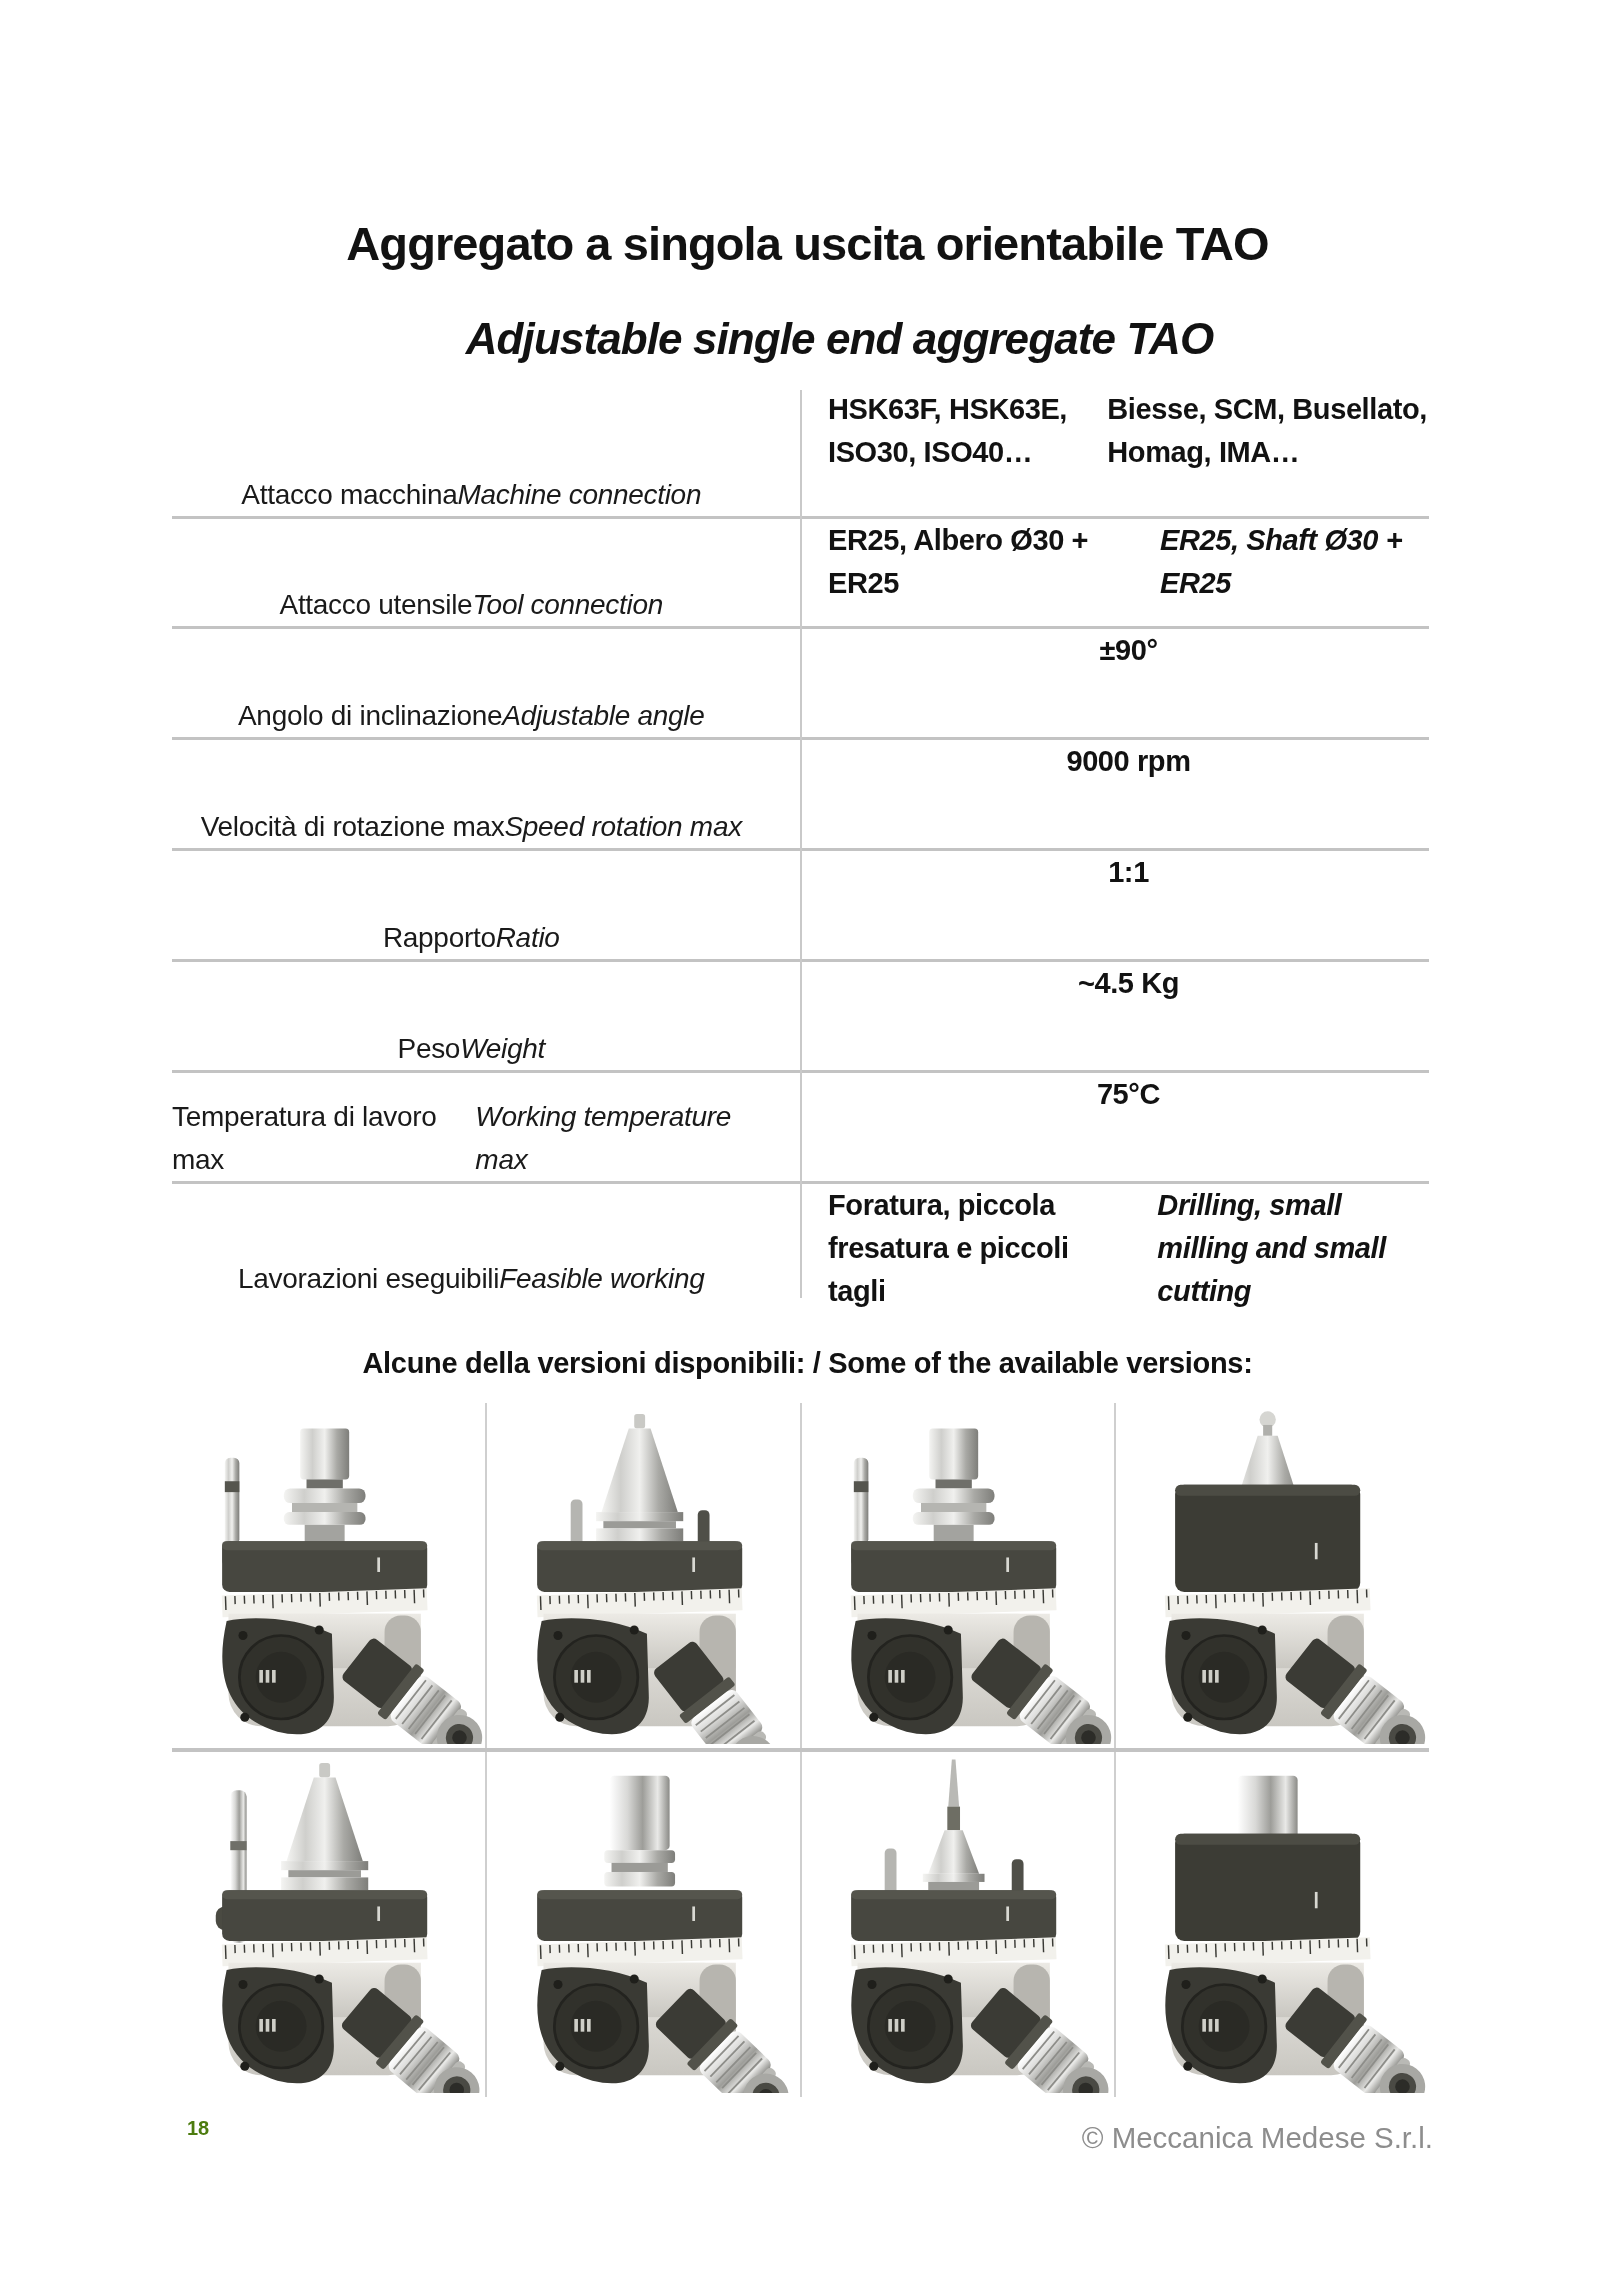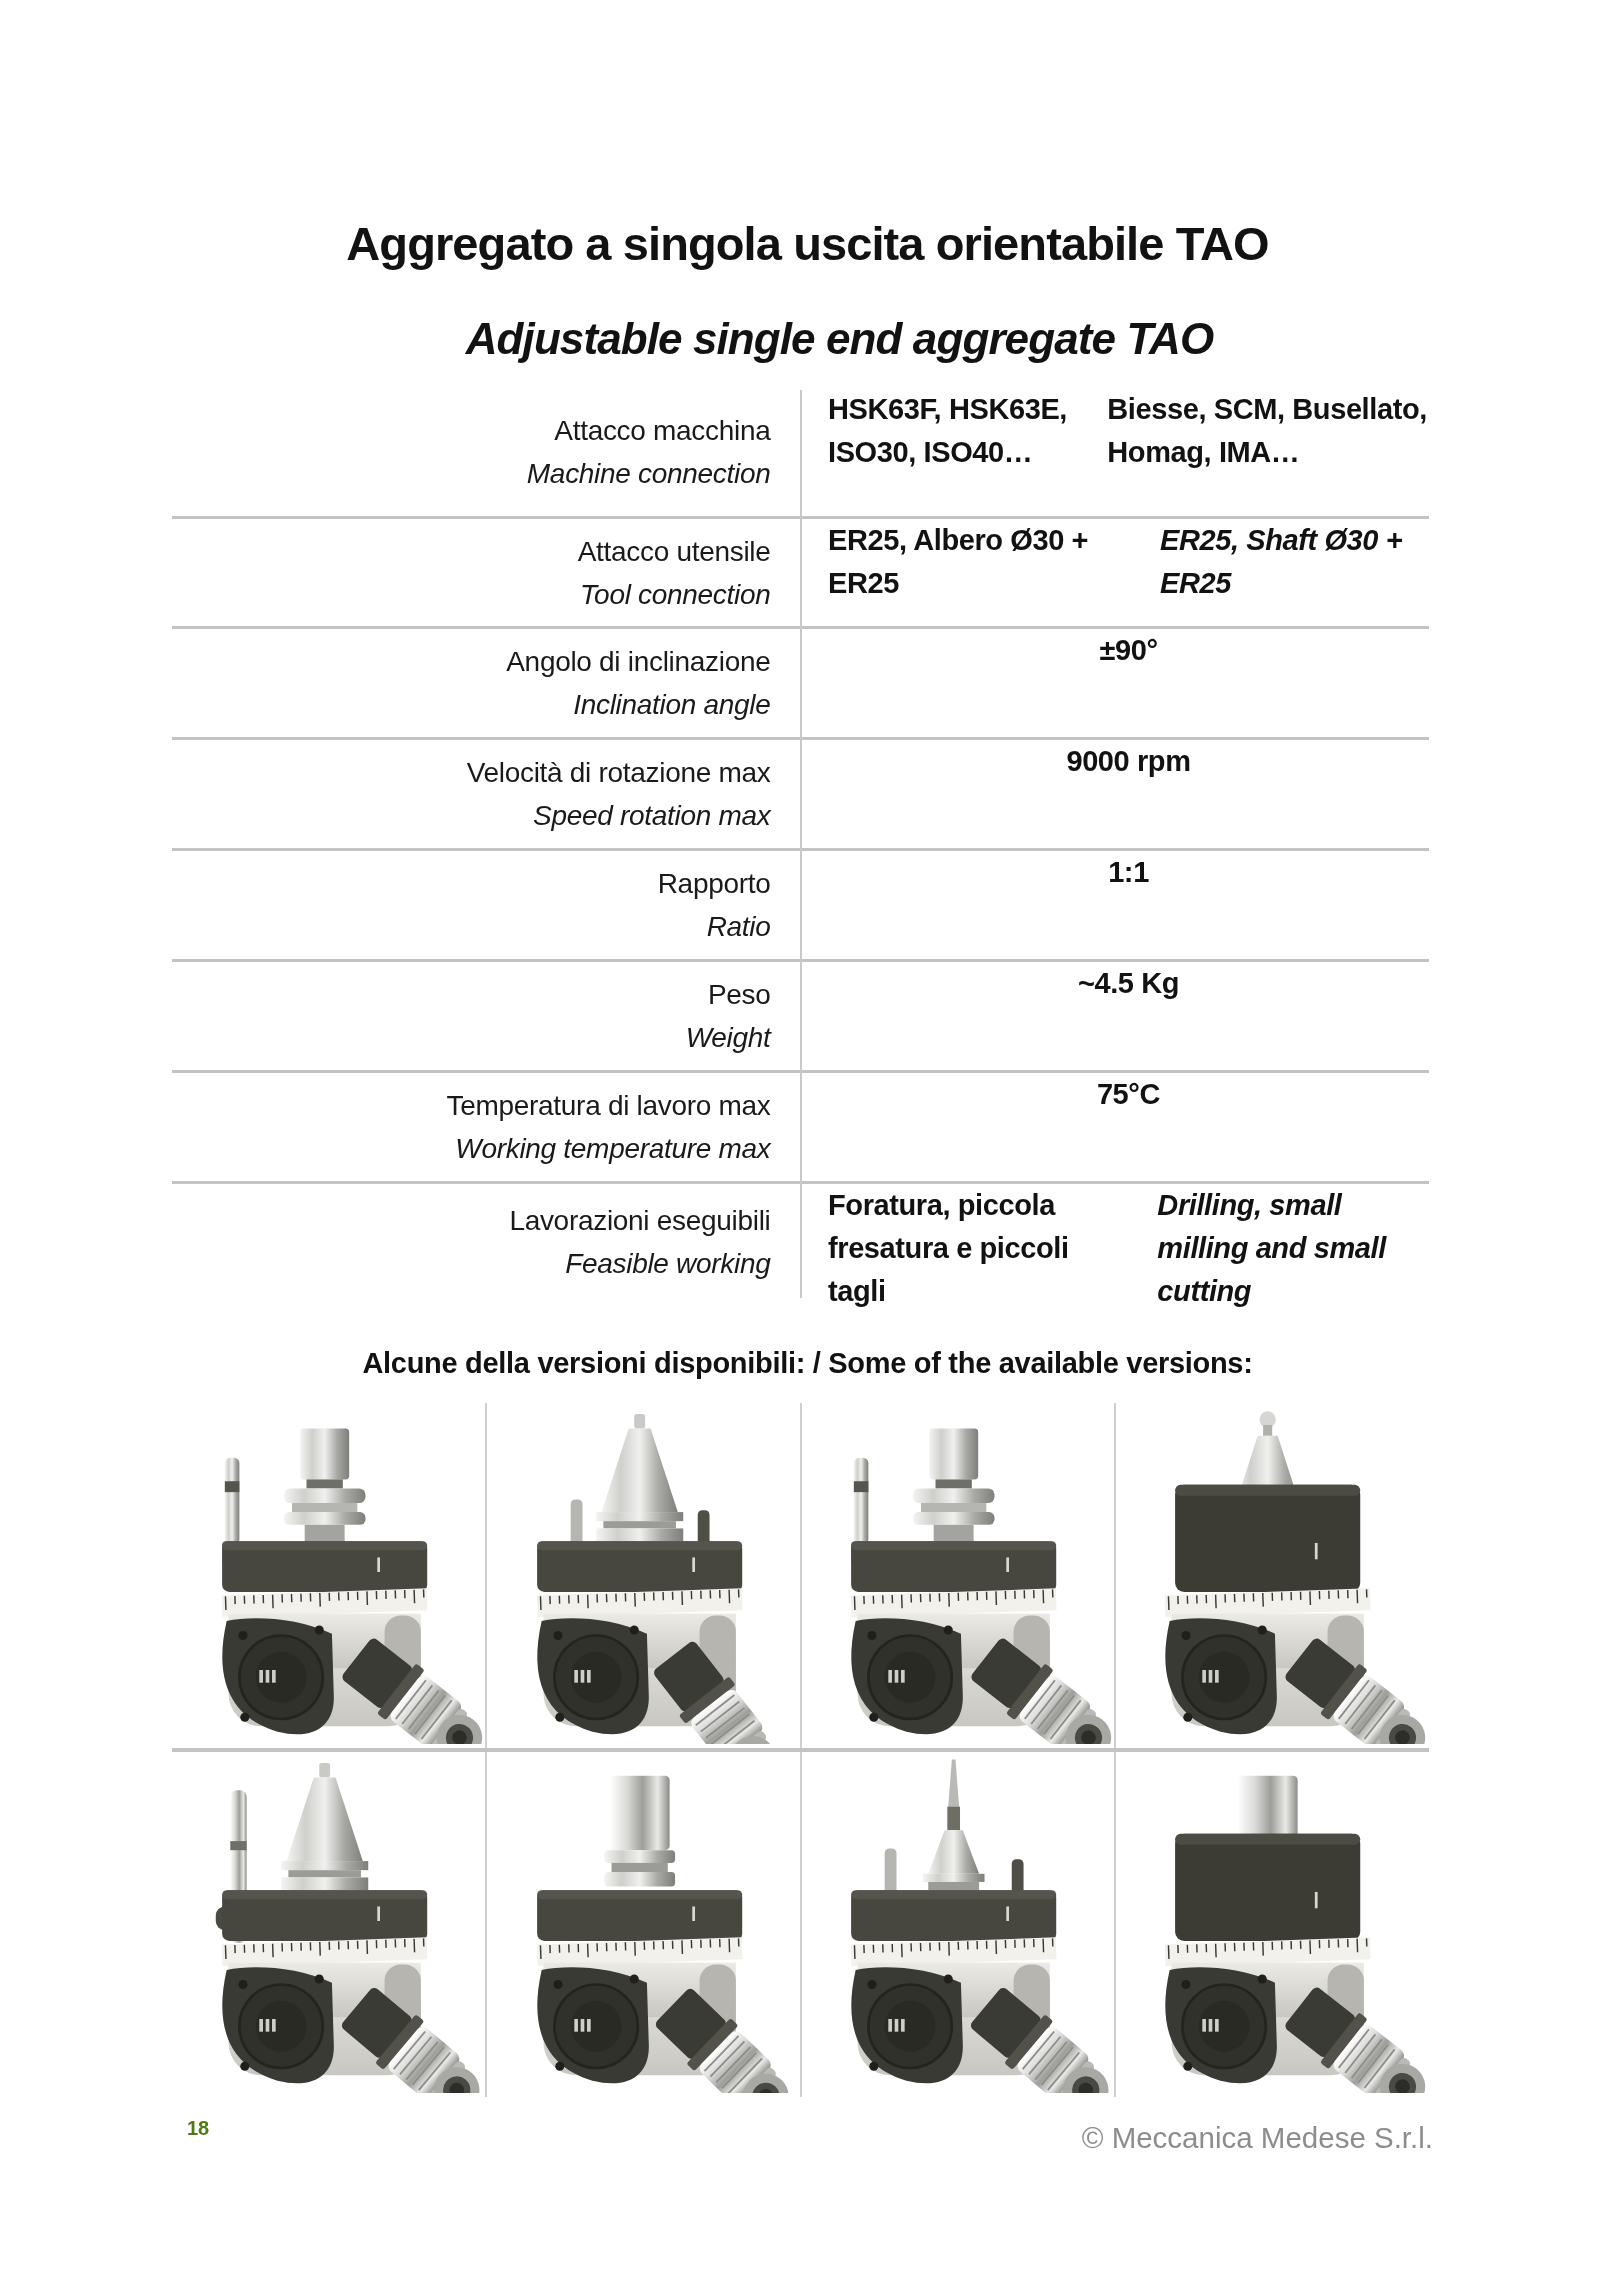--- a/index.html
+++ b/index.html
@@ -8,21 +8,21 @@
   .title-it{position:absolute;top:216px;left:0;width:100%;text-align:center;
             font-size:47px;font-weight:bold;letter-spacing:-0.9px;}
   .title-en{position:absolute;top:314px;left:0;width:100%;text-align:center;
             font-size:44px;font-weight:bold;font-style:italic;letter-spacing:-0.9px;padding-left:32px;}
   .spec{position:absolute;left:172px;top:388px;width:1257px;}
   .spec .vdiv{position:absolute;left:628px;top:1.8px;bottom:1.8px;width:1.8px;background:#c9c9c9;}
   .srow{display:flex;box-sizing:border-box;border-bottom:3.7px solid #c3c3c3;}
   .srow.last{border-bottom:none;}
   .h0{height:131px}.h1{height:110px}.h2{height:111px}.h3{height:111px}
   .h4{height:111px}.h5{height:111px}.h6{height:111px}.h7{height:116px}
-  .lab{width:628px;box-sizing:border-box;display:flex;flex-direction:column;justify-content:center;
+  .lab{width:628px;box-sizing:border-box;display:flex;justify-content:center;
        align-items:flex-end;padding-right:29.5px;font-size:28px;line-height:43px;color:#1a1a1a;
        letter-spacing:-0.3px;}
   .lab .en{font-style:italic;}
   .val{flex:1;box-sizing:border-box;display:flex;flex-direction:row;justify-content:center;
        padding-left:28px;font-size:29px;font-weight:bold;line-height:43px;letter-spacing:-0.4px;}
   .val .ital{font-style:italic;margin-left:48px;}
   .versions{position:absolute;top:1347px;left:0;width:100%;text-align:center;
             font-size:29px;font-weight:bold;letter-spacing:-0.3px;}
   .versions .en{text-align:right;}
   .gallery{position:absolute;left:172px;top:1403px;width:1257px;height:694px;}
@@ -62,21 +62,21 @@
       </div>
       <div class="val">
         <span>ER25, Albero Ø30 + ER25</span>
         <span class="ital">ER25, Shaft Ø30 + ER25</span>
       </div>
     </div>
 
     <div class="srow h2">
       <div class="lab">
         <span>Angolo di inclinazione</span>
-        <span class="en">Inclination angle</span>
+        <span class="en">Adjustable angle</span>
       </div>
       <div class="val">
         <span>±90°</span>
       </div>
     </div>
 
     <div class="srow h3">
       <div class="lab">
         <span>Velocità di rotazione max</span>
         <span class="en">Speed rotation max</span>

